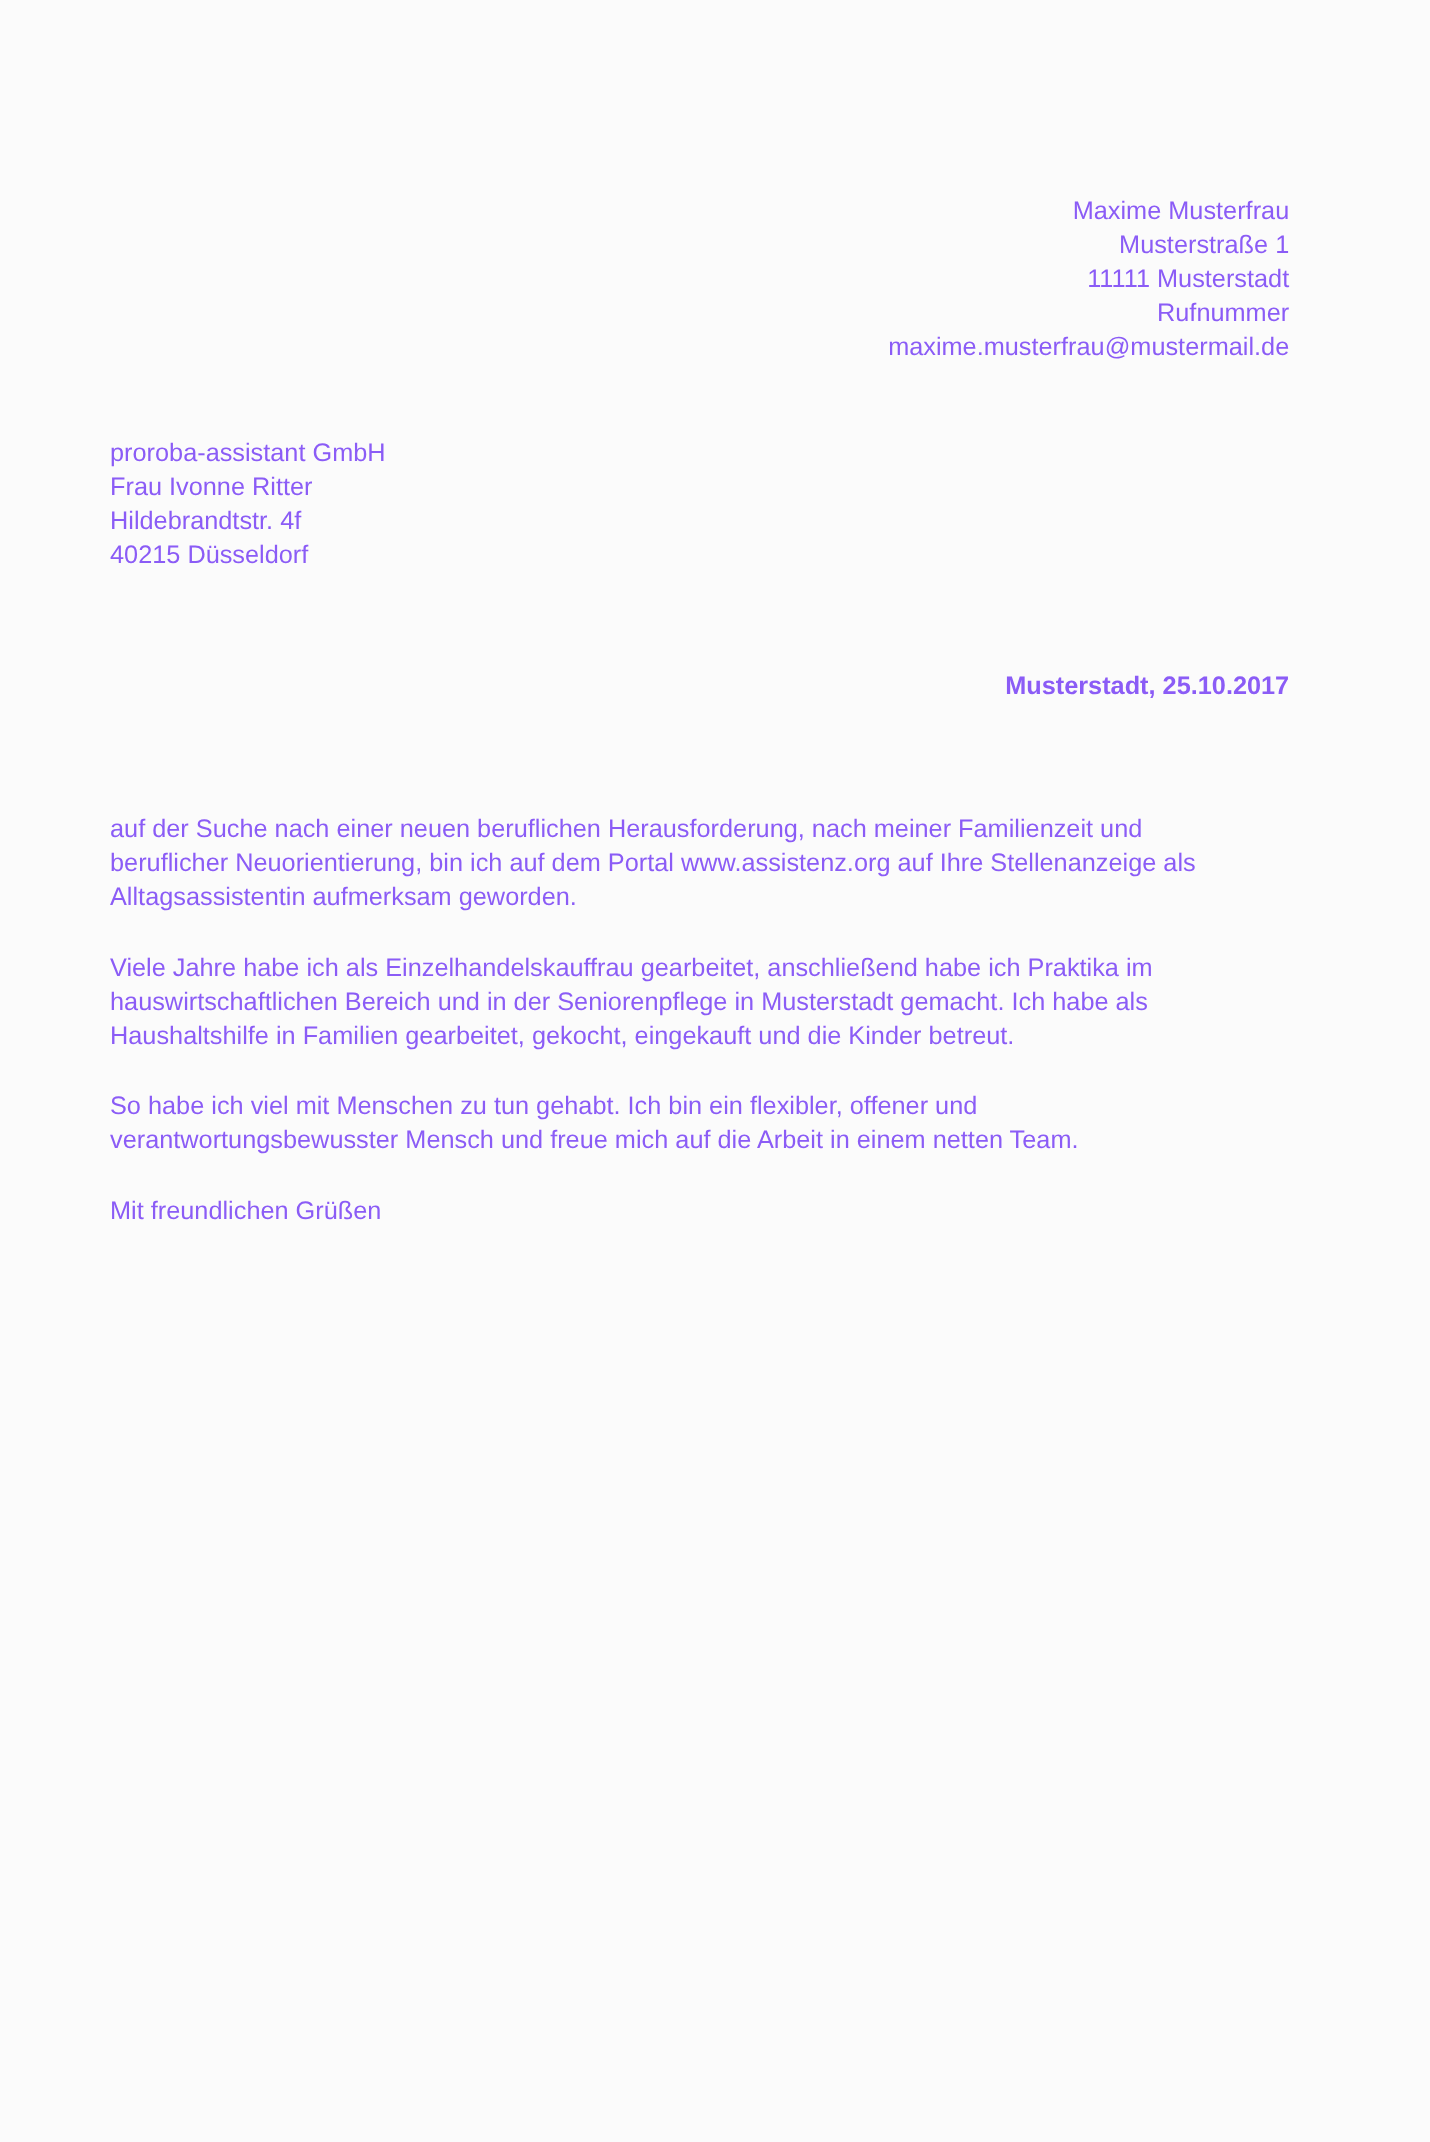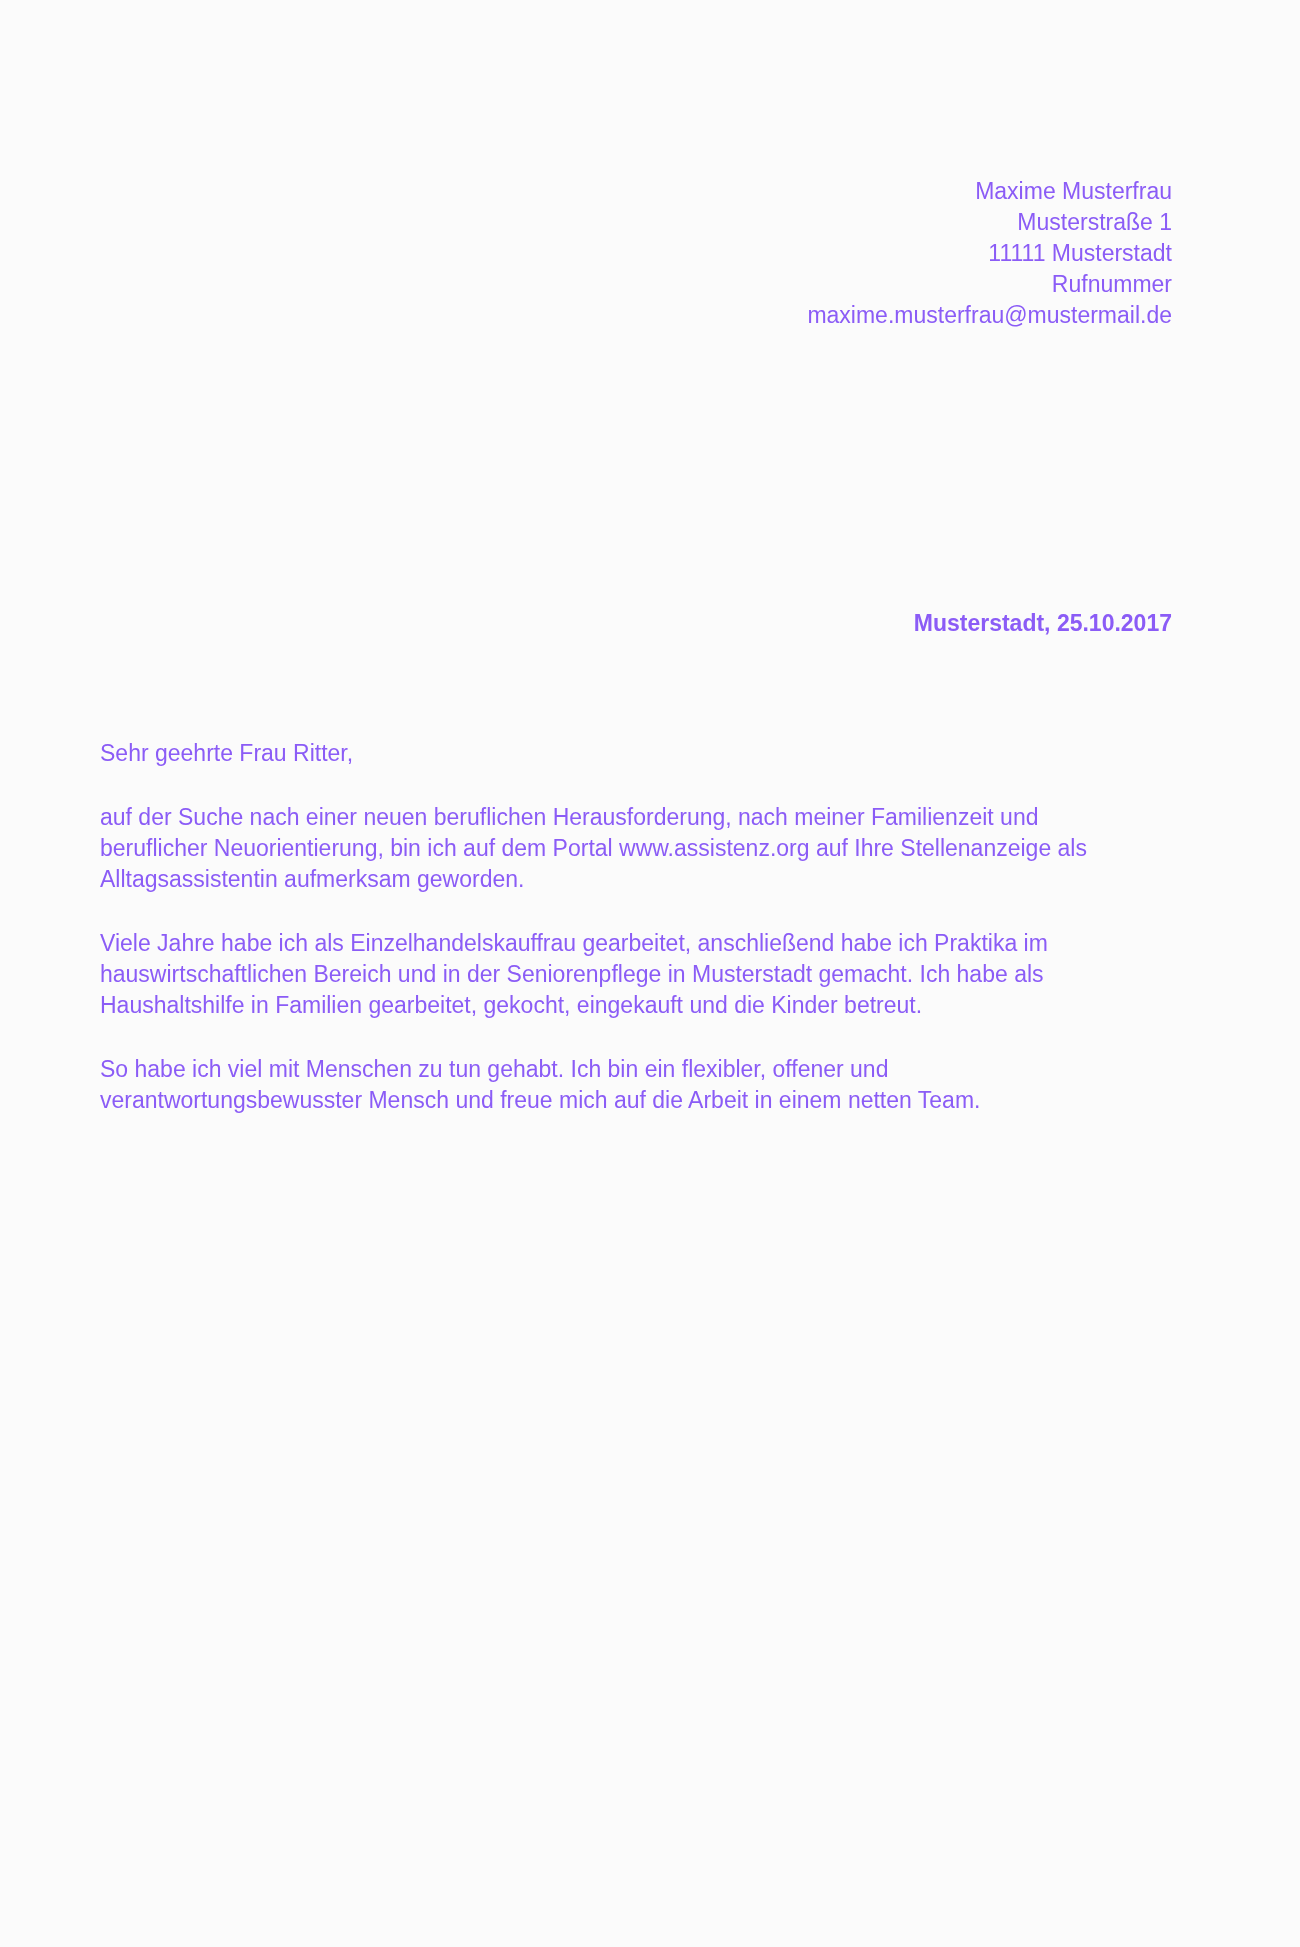--- a/index.html
+++ b/index.html
@@ -62,36 +62,40 @@
 <body>
 
 <div class="page">
 
   <div class="block sender">Maxime Musterfrau
 Musterstraße 1
 11111 Musterstadt
 Rufnummer
 maxime.musterfrau@mustermail.de</div>
 
+  <div class="block recipient">proroba-assistant GmbH
+Frau Ivonne Ritter
+Hildebrandtstr. 4f
+40215 Düsseldorf</div>
 
   <div class="block date">Musterstadt, 25.10.2017</div>
 
 
   <div class="body-text">
-    <p>Sehr geehrte Frau Ritter,</p>
 
     <p>auf der Suche nach einer neuen beruflichen Herausforderung, nach meiner Familienzeit und
 beruflicher Neuorientierung, bin ich auf dem Portal www.assistenz.org auf Ihre Stellenanzeige als
 Alltagsassistentin aufmerksam geworden.</p>
 
 
     <p>Viele Jahre habe ich als Einzelhandelskauffrau gearbeitet, anschließend habe ich Praktika im
 hauswirtschaftlichen Bereich und in der Seniorenpflege in Musterstadt gemacht. Ich habe als
 Haushaltshilfe in Familien gearbeitet, gekocht, eingekauft und die Kinder betreut.</p>
 
     <p>So habe ich viel mit Menschen zu tun gehabt. Ich bin ein flexibler, offener und
 verantwortungsbewusster Mensch und freue mich auf die Arbeit in einem netten Team.</p>
 
 
+    <p>Mit freundlichen Grüßen</p>
 
   </div>
 
 </div>
 
 </body></html>

